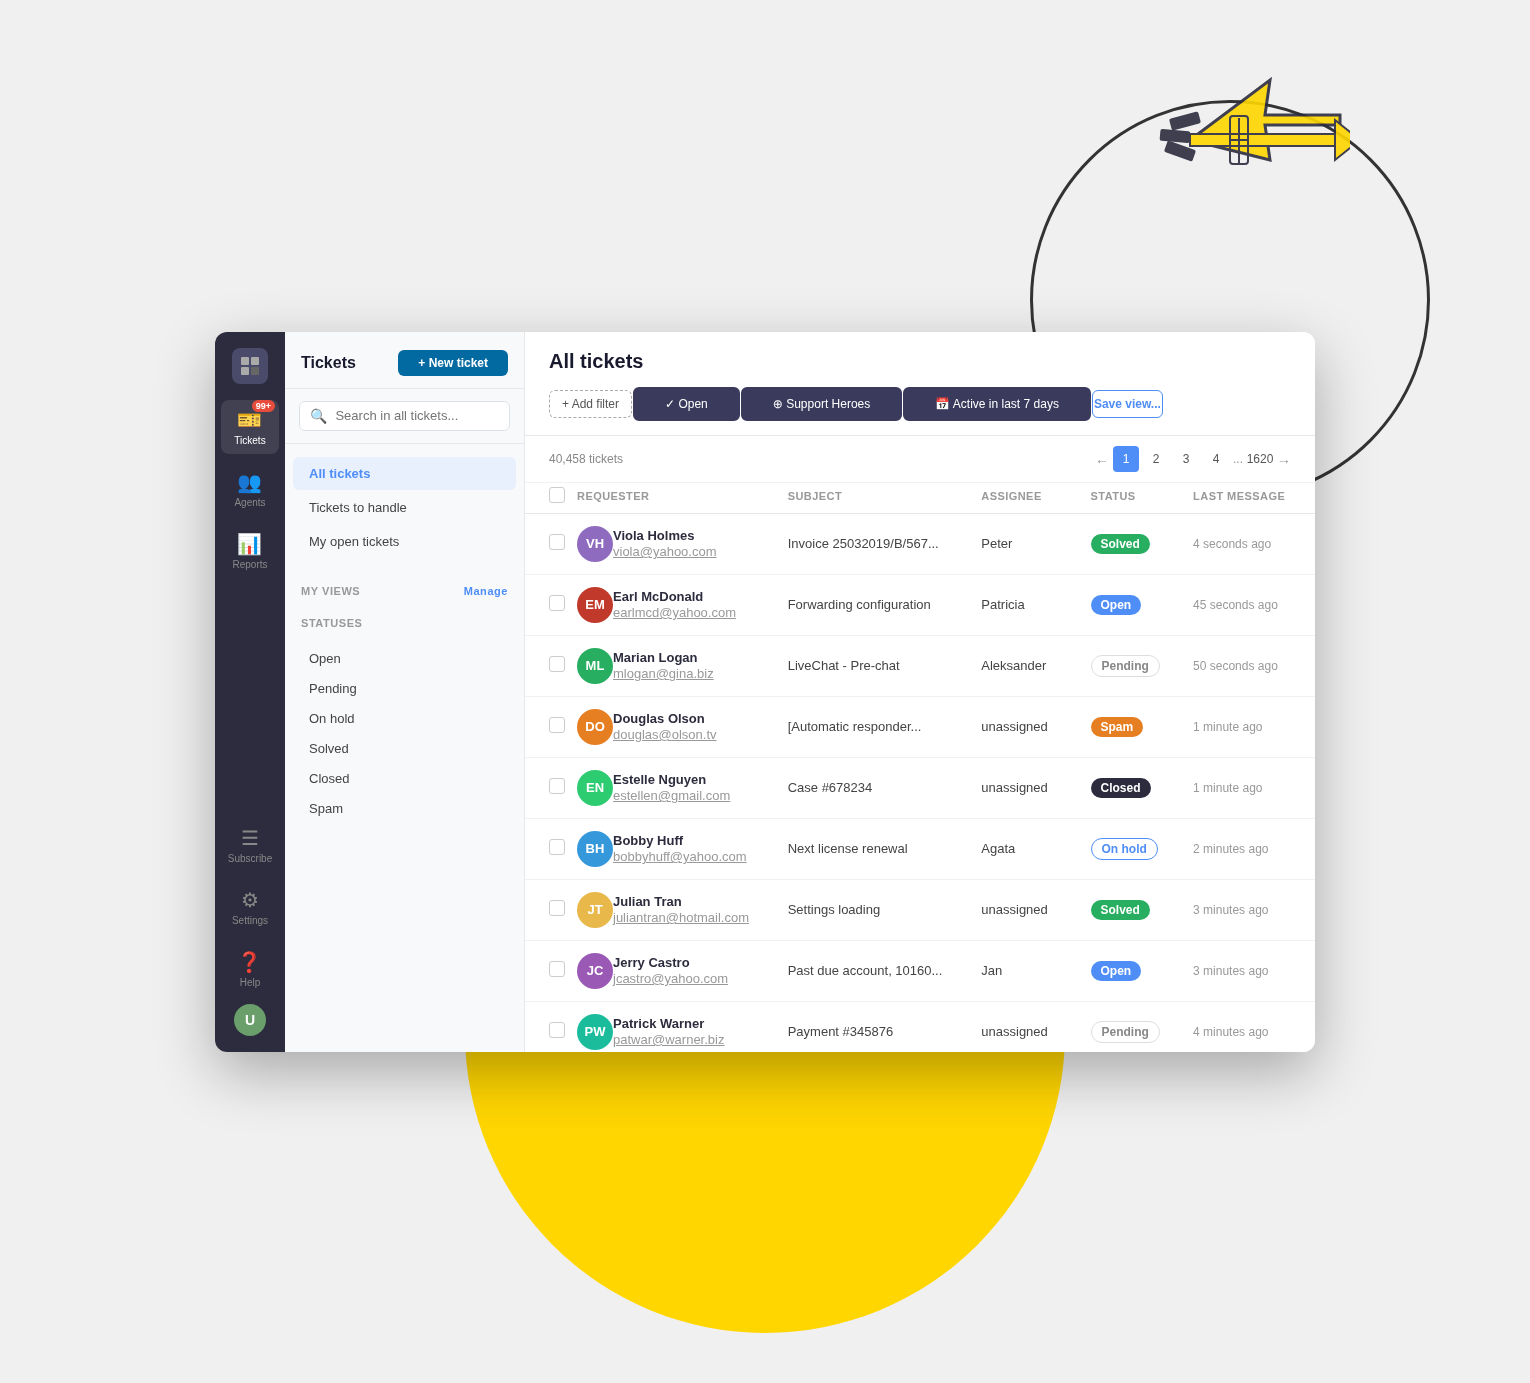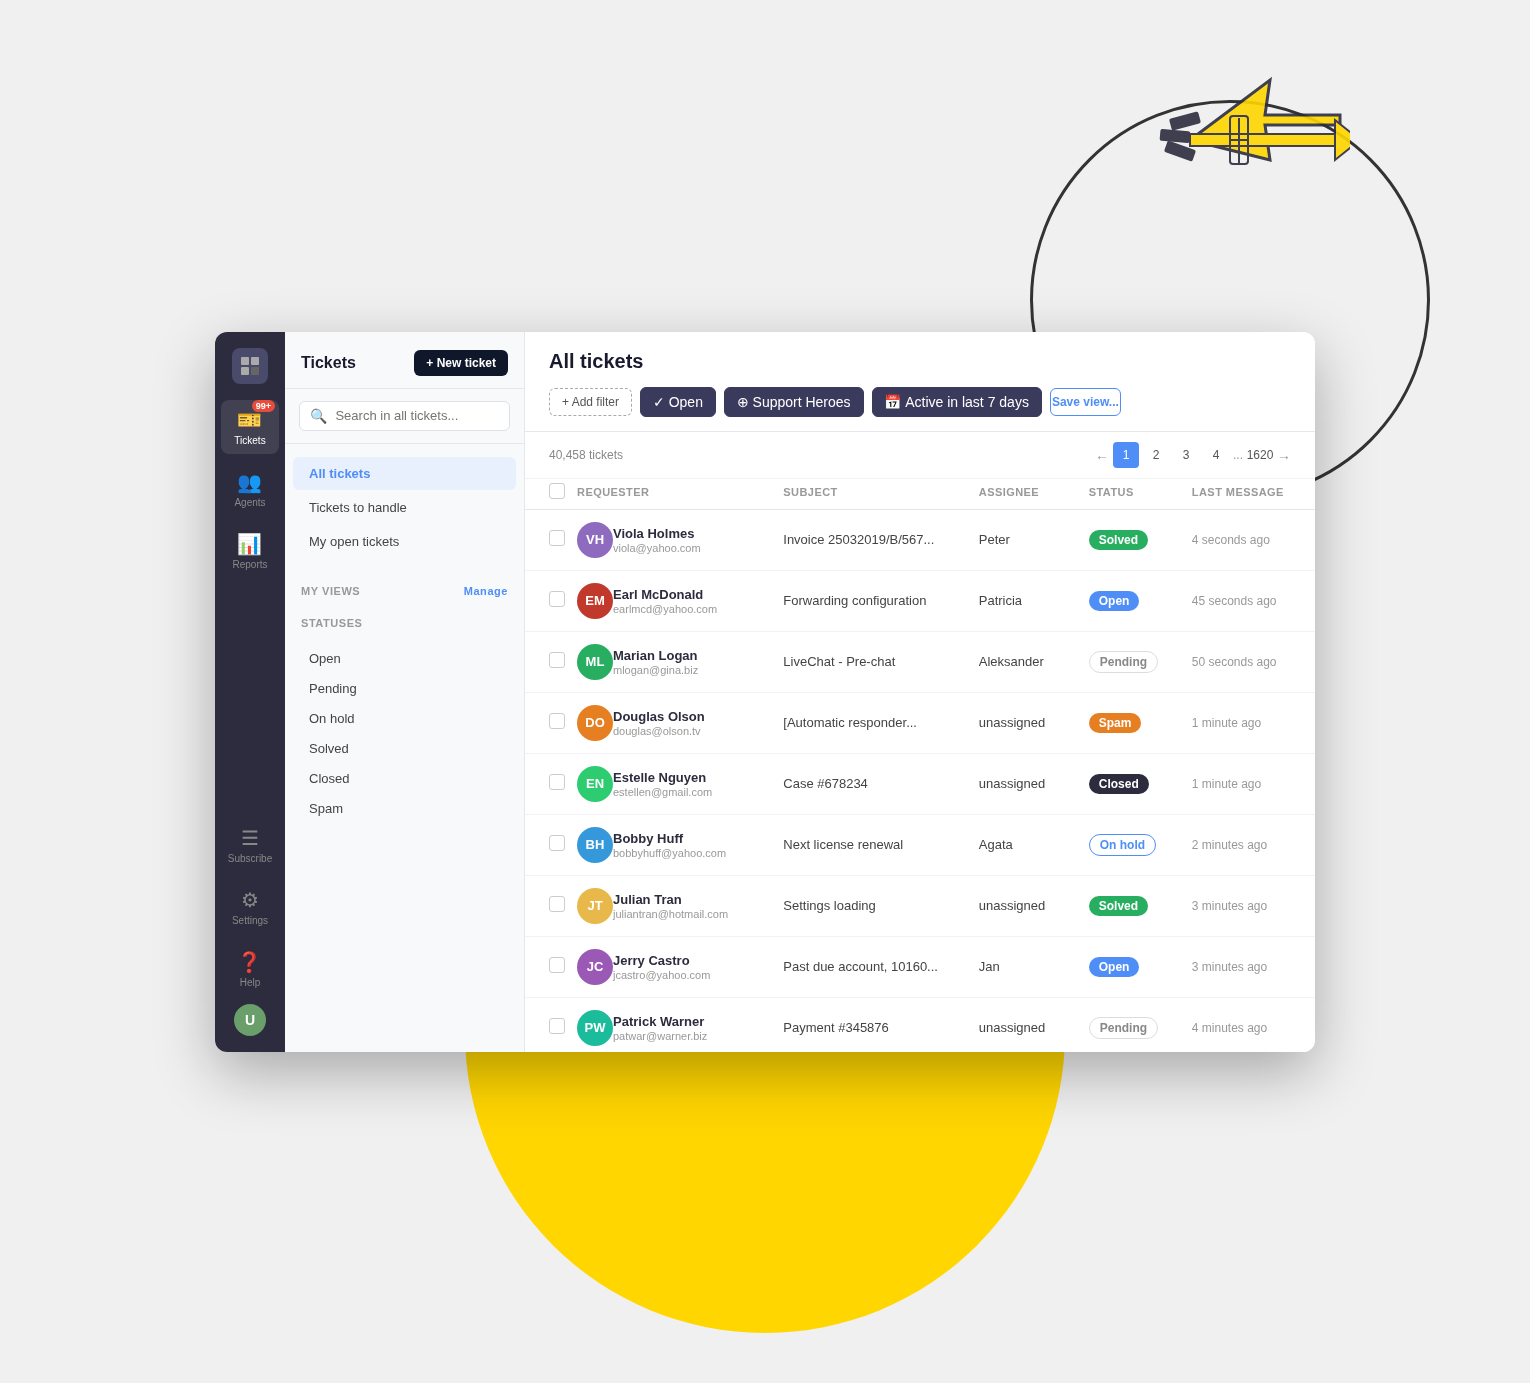--- a/index.html
+++ b/index.html
@@ -145,25 +145,25 @@
       justify-content: space-between;
       padding: 18px 16px 12px;
       border-bottom: 1px solid #e5e7eb;
     }
     .sidebar-title {
       font-size: 16px;
       font-weight: 600;
       color: #1a1a2e;
     }
     .new-ticket-btn {
-      background: #0f172a;
+      background: #0369a1;
       color: #fff;
       border: none;
       border-radius: 6px;
-      padding: 6px 12px;
+      padding: 6px 20px;
       font-size: 12px;
       font-weight: 600;
       cursor: pointer;
       display: flex;
       align-items: center;
       gap: 4px;
     }
     .sidebar-search {
       padding: 12px 14px;
       border-bottom: 1px solid #e5e7eb;
@@ -241,32 +241,32 @@
     }
     .main-title {
       font-size: 20px;
       font-weight: 700;
       color: #1a1a2e;
       margin-bottom: 14px;
     }
     .filter-bar {
       display: flex;
       align-items: center;
-      gap: 8px;
+      gap: 1px;
       flex-wrap: wrap;
     }
     .filter-btn {
       display: flex;
       align-items: center;
       gap: 5px;
-      padding: 6px 12px;
+      padding: 6px 28px;
       border-radius: 6px;
-      border: 1px solid #d946ef;
+      border: 4px solid #d946ef;
       background: #fff;
-      font-size: 14px;
+      font-size: 12px;
       color: #444;
       cursor: pointer;
       font-weight: 500;
     }
     .filter-btn.active-filter { background: #3a3a5c; color: #fff; border-color: #3a3a5c; }
     .filter-btn.support-filter { background: #3a3a5c; color: #fff; border-color: #3a3a5c; }
     .filter-btn.date-filter { background: #3a3a5c; color: #fff; border-color: #3a3a5c; }
     .save-view-btn {
       padding: 6px 1px;
       border-radius: 6px;
@@ -381,21 +381,21 @@
       display: flex;
       align-items: center;
       justify-content: center;
       color: #fff;
       font-size: 13px;
       font-weight: 700;
       flex-shrink: 0;
     }
     .requester-info { display: flex; flex-direction: column; gap: 1px; }
     .requester-name { font-size: 13px; font-weight: 600; color: #2c2c3e; }
-    .requester-email { font-size: 11px; color: #999; }
+    .requester-email { font-size: 13px; color: #999; text-decoration: underline; }
     .subject-text { font-size: 13px; color: #444; }
     .assignee-text { font-size: 13px; color: #444; }
     .last-msg-text { font-size: 12px; color: #999; }
 
     
     .badge {
       display: inline-flex;
       align-items: center;
       padding: 3px 10px;
       border-radius: 20px;

